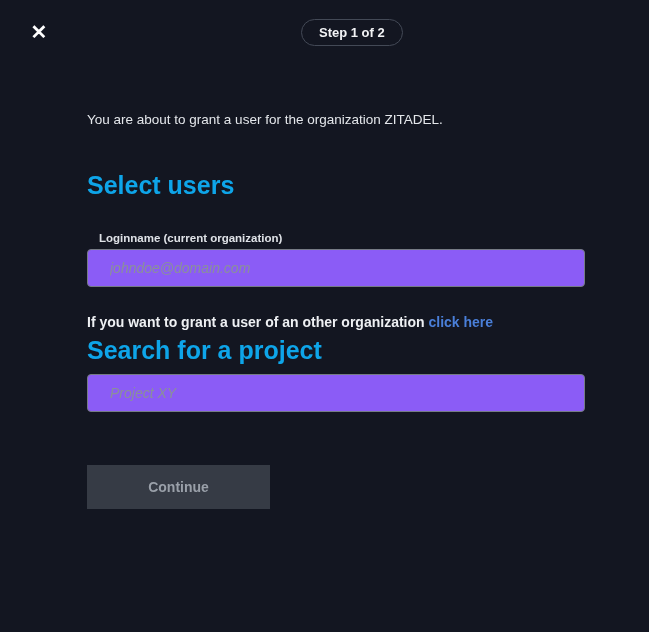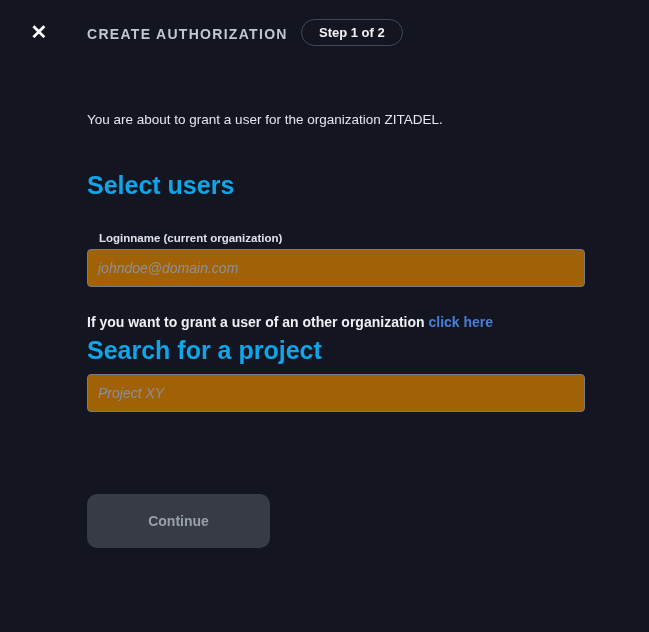--- a/index.html
+++ b/index.html
@@ -45,53 +45,52 @@
     display: block;
     font-size: 11.5px; font-weight: 600; color: #dfe2e7;
     line-height: 14px;
   }
   .label-login { margin-top: 26px; margin-left: 12px; }
   .label-project { margin-top: 25px; }
   .text-input {
     display: block;
     margin-top: 4px;
     width: 498px; height: 38px;
-    background: #a16207;
+    background: #8b5cf6;
     border: 1px solid #767b85;
     border-radius: 4px;
-    padding: 0 10px;
+    padding: 0 22px;
     font-family: "Liberation Sans", sans-serif;
     font-size: 14px; color: #e5e7eb;
     outline: none;
   }
   .text-input::placeholder { color: #8b909a; font-style: italic; opacity: 1; }
   .hint {
     margin-top: 27px;
     font-size: 14px; font-weight: 700; color: #eef0f3;
     line-height: 16px;
   }
   .hint a { color: #4a7fd9; text-decoration: none; font-weight: 700; cursor: pointer; }
   .continue-btn {
     display: block;
-    margin-top: 82px;
-    width: 183px; height: 54px;
+    margin-top: 53px;
+    width: 183px; height: 44px;
     background: #363b45;
     color: #9aa0a9;
-    border: none; border-radius: 10px;
+    border: none; border-radius: 0;
     font-family: "Liberation Sans", sans-serif;
     font-size: 14px; font-weight: 600;
     cursor: default;
   }
 </style>
 </head>
 <body>
 
 <header class="header">
   <button class="close-btn">✕</button>
-  <span class="dialog-title">CREATE AUTHORIZATION</span>
   <span class="step-pill">Step 1 of 2</span>
 </header>
 
 <main class="content">
 
   <p class="intro">
     <span>You are about to grant a user for the organization ZITADEL.</span><br>
   </p>
 
   <h1 class="h1-select">Select users</h1>

